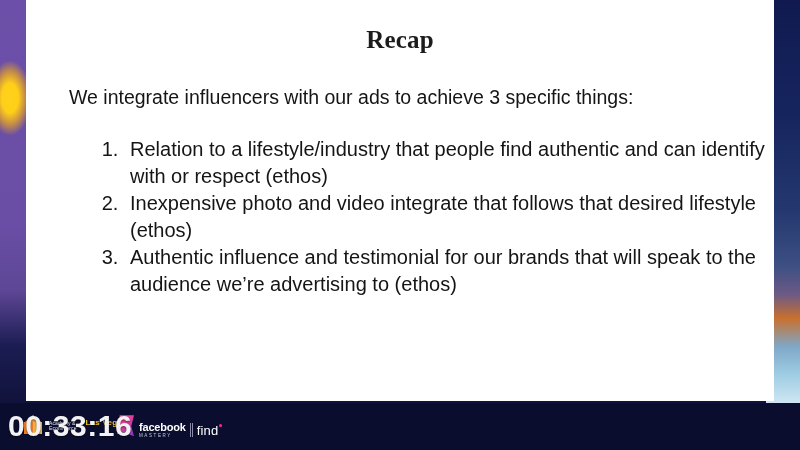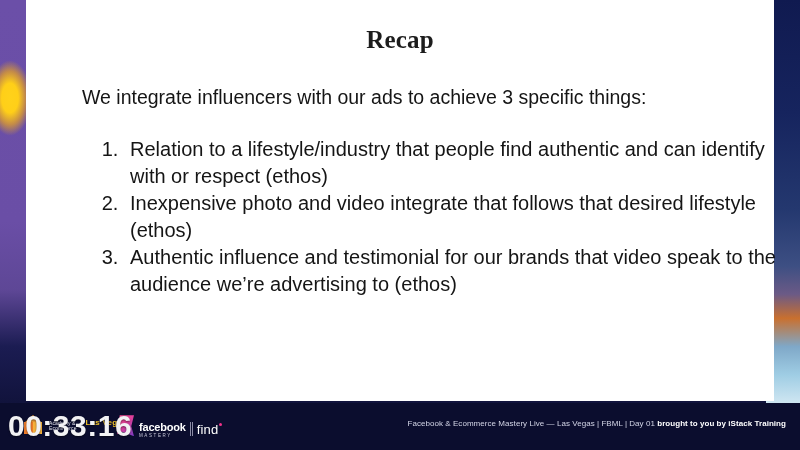--- a/index.html
+++ b/index.html
@@ -63,21 +63,21 @@
     text-align: center;
     font-family: "Liberation Serif", serif;
     font-weight: bold;
     font-size: 25px;
     color: #1c1c1c;
     letter-spacing: 0.2px;
   }
 
   #slide-intro {
     position: absolute;
-    left: 56px;
+    left: 43px;
     top: 85px;
     width: 660px;
     font-size: 19.5px;
     color: #151515;
     line-height: 1.25;
   }
 
   #slide-list {
     position: absolute;
     left: 62px;
@@ -180,20 +180,21 @@
     gap: 5px;
   }
   .fb-mark {
     width: 17px;
     height: 21px;
     background: linear-gradient(135deg, #f7558e 0%, #e0409a 45%, #7b3bc4 100%);
     clip-path: polygon(16% 0%, 100% 0%, 84% 52%, 100% 100%, 30% 78%, 0% 90%);
   }
   #fb-words {
     display: flex;
+    align-items: center;
     gap: 3px;
     margin-top: 9px;
   }
   .fb-stack {
     display: flex;
     flex-direction: column;
     line-height: 1;
   }
   .fb-name {
     font-size: 11px;
@@ -272,21 +273,21 @@
   <div id="video-backdrop-right"></div>
 
   <div id="slide">
     <div id="slide-title">Recap</div>
 
     <div id="slide-intro">We integrate influencers with our ads to achieve 3 specific things:</div>
 
     <ol id="slide-list">
       <li>Relation to a lifestyle/industry that people find authentic and can identify with or respect (ethos)</li>
       <li>Inexpensive photo and video integrate that follows that desired lifestyle (ethos)</li>
-      <li>Authentic influence and testimonial for our brands that video speak to the audience we’re advertising to (ethos)</li>
+      <li>Authentic influence and testimonial for our brands that will speak to the audience we’re advertising to (ethos)</li>
     </ol>
   </div>
 
   <div id="bottom-bar">
 
     <div id="event-logo">
       <div class="house-mark">
         <span class="roof"></span>
         <span class="body-l"></span>
         <span class="body-r"></span>
@@ -314,22 +315,18 @@
           <i></i>
             <i></i>
         </span>
         <span class="fb-live">
           <span>find</span>
           <span class="dot"></span>
         </span>
       </div>
     </div>
 
-    <div id="footer-credit">
-      <span>Facebook &amp; Ecommerce Mastery Live — Las Vegas | FBML | Day 01</span>
-      <span class="strong">brought to you by iStack Training</span>
-    </div>
 
   </div>
 
   <div id="timestamp">00:33:16</div>
 
 </div>
 
 </body></html>

